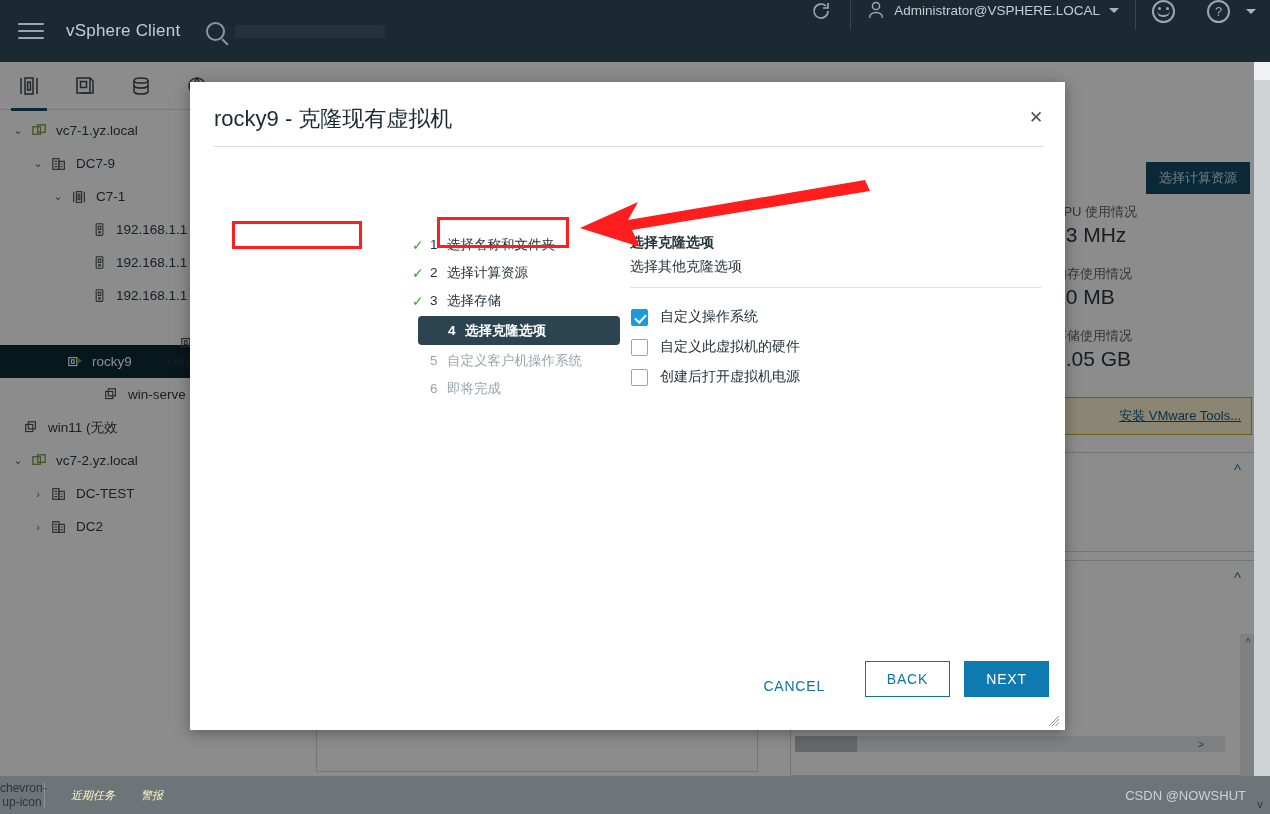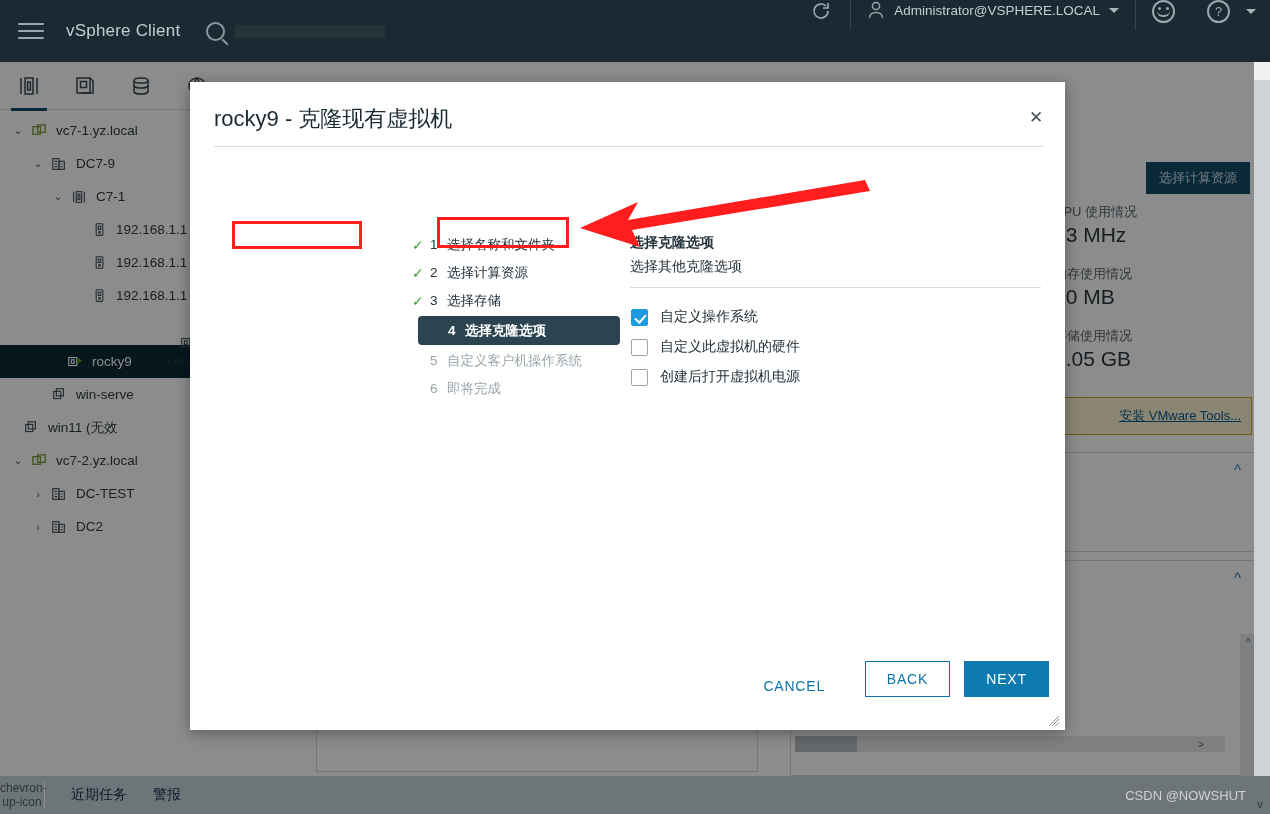--- a/index.html
+++ b/index.html
@@ -87,21 +87,21 @@
   .vscroll .arr { position:absolute; left:0; width:16px; height:16px; font-size:10px; color:#55616a;
     display:flex; align-items:center; justify-content:center; }
   .pagescroll { position: absolute; right: 0; top: 62px; width: 16px; bottom: 38px; background: #cfd3d6; z-index: 45; }
   .pagescroll .pthumb { position: absolute; left:0; top:0; width:16px; height:18px; background:#f0f1f2; }
 
   
   .statusbar { position: absolute; left: 0; bottom: 0; width: 1270px; height: 38px;
     background: #6e7578; display: flex; align-items: center; z-index: 50; }
   .sb-chev { width: 44px; text-align: center; color: #2d3539; font-size: 12px; cursor: pointer; }
   .sb-sep { width:1px; height: 26px; background: rgba(255,255,255,.22); }
-  .sb-item { color: #0f172a; font-size: 14px; margin-left: 26px; cursor: pointer; }
+  .sb-item { color: #fef9c3; font-size: 11px; margin-left: 26px; cursor: pointer; font-style: italic; }
   .watermark { position: absolute; right: 24px; color: #cdd2d4; font-size: 13px; }
   .sb-down { position:absolute; right: 2px; bottom: 2px; width:16px; height:16px; color:#2d3539;
     font-size:11px; display:flex; align-items:center; justify-content:center; }
 
   
   .modal { position: absolute; left: 190px; top: 82px; width: 875px; height: 648px;
     background: #fff; z-index: 60; box-shadow: 0 3px 14px rgba(0,0,0,.35); }
   .modal-title { position: absolute; left: 24px; top: 22px; font-size: 22px; color: #1b2a32; }
   .modal-close { position: absolute; right: 18px; top: 26px; width: 22px; height: 22px;
     color: #4a585f; font-size: 17px; line-height: 20px; text-align: center; cursor: pointer; }
@@ -305,21 +305,21 @@
           <span class="twist"></span>
           <span class="ticon">
             <svg width="16" height="16" viewBox="0 0 18 18" fill="none" stroke="#ffffff" stroke-width="1.3">
               <rect x="2" y="4" width="9" height="9"></rect>
               <rect x="5" y="6.5" width="3" height="4"></rect>
               <path d="M12 5l4 2.5-4 2.5z" fill="#5a9c22" stroke="#5a9c22"></path>
             </svg>
           </span>
           <span class="tlabel">rocky9</span>
         </div>
-        <div class="trow" style="padding-left: 28px;">
+        <div class="trow" style="padding-left: 80px;">
           <span class="twist"></span>
           <span class="ticon">
             <svg width="16" height="16" viewBox="0 0 18 18" fill="none" stroke="#44525a" stroke-width="1.3">
               <rect x="3" y="5" width="8" height="8"></rect>
               <rect x="6" y="2" width="8" height="8"></rect>
             </svg>
           </span>
           <span class="tlabel">win-serve</span>
         </div>
         <div class="trow" style="">

